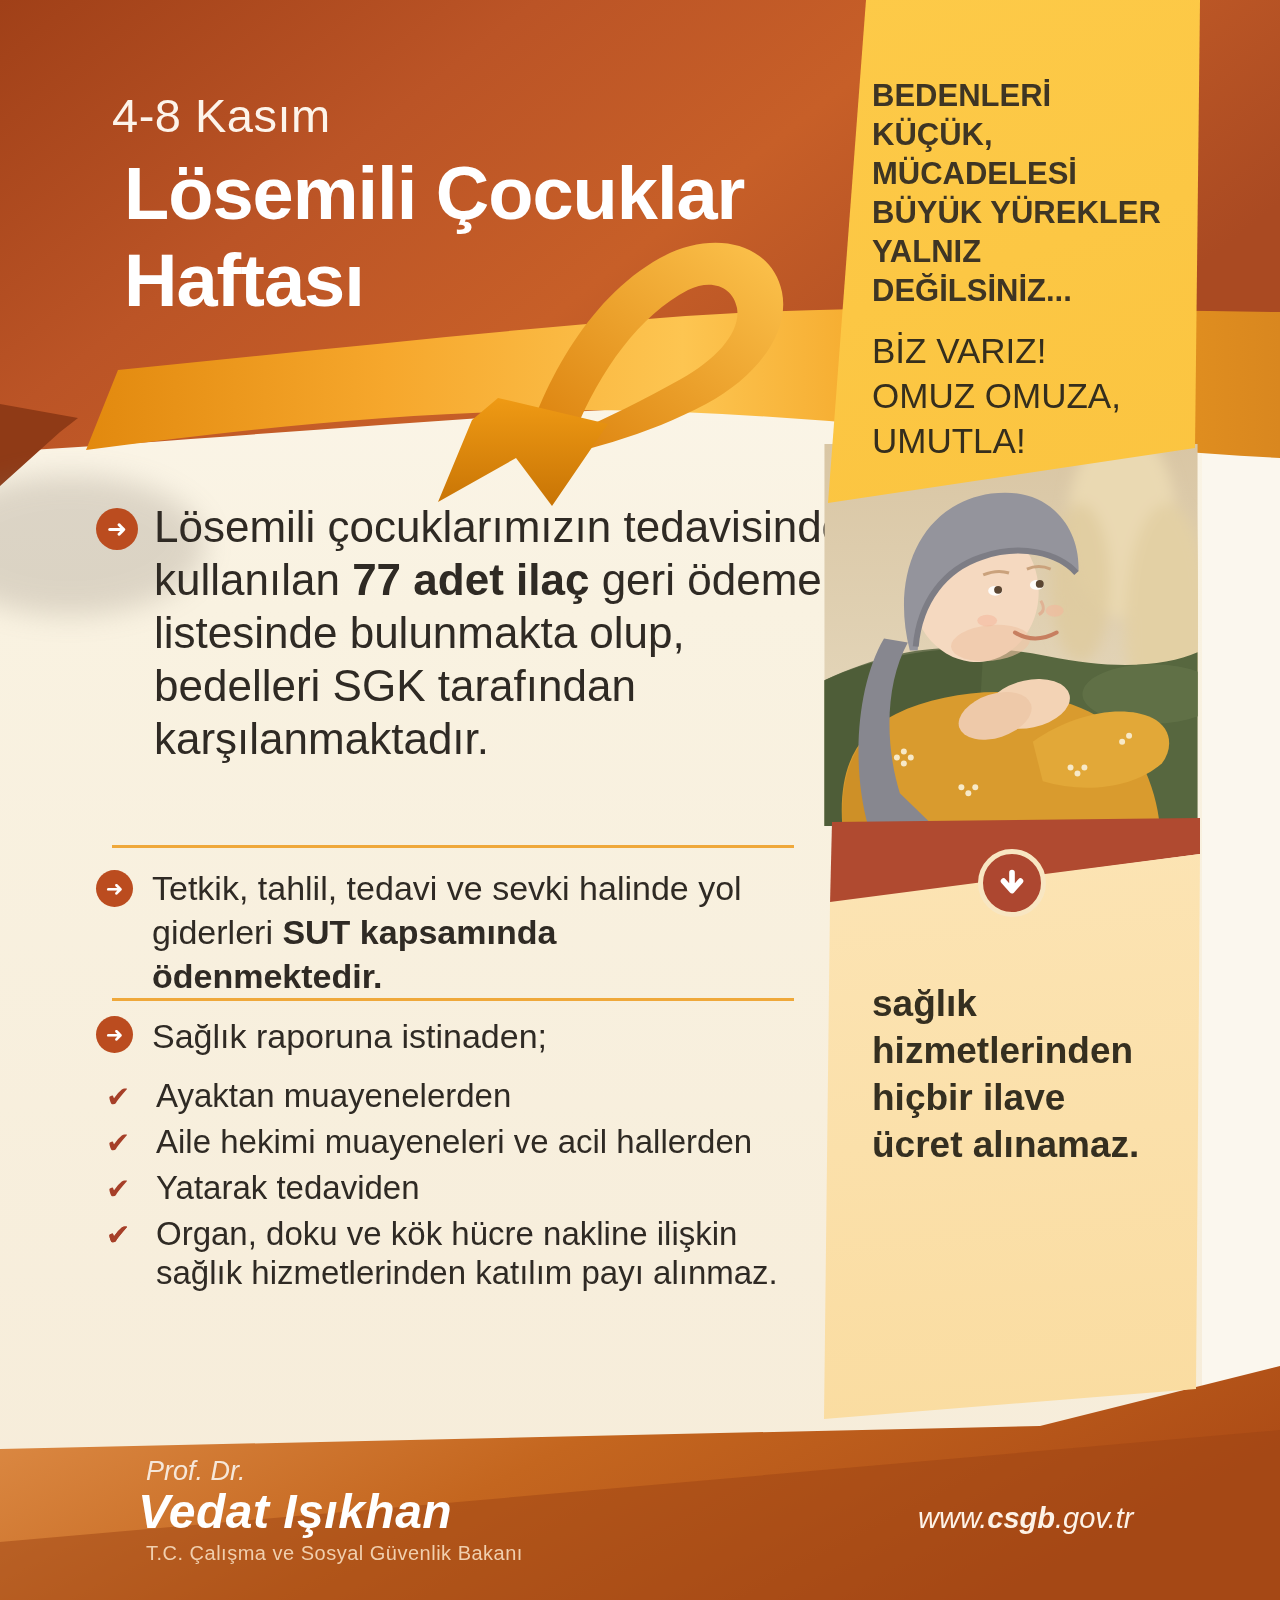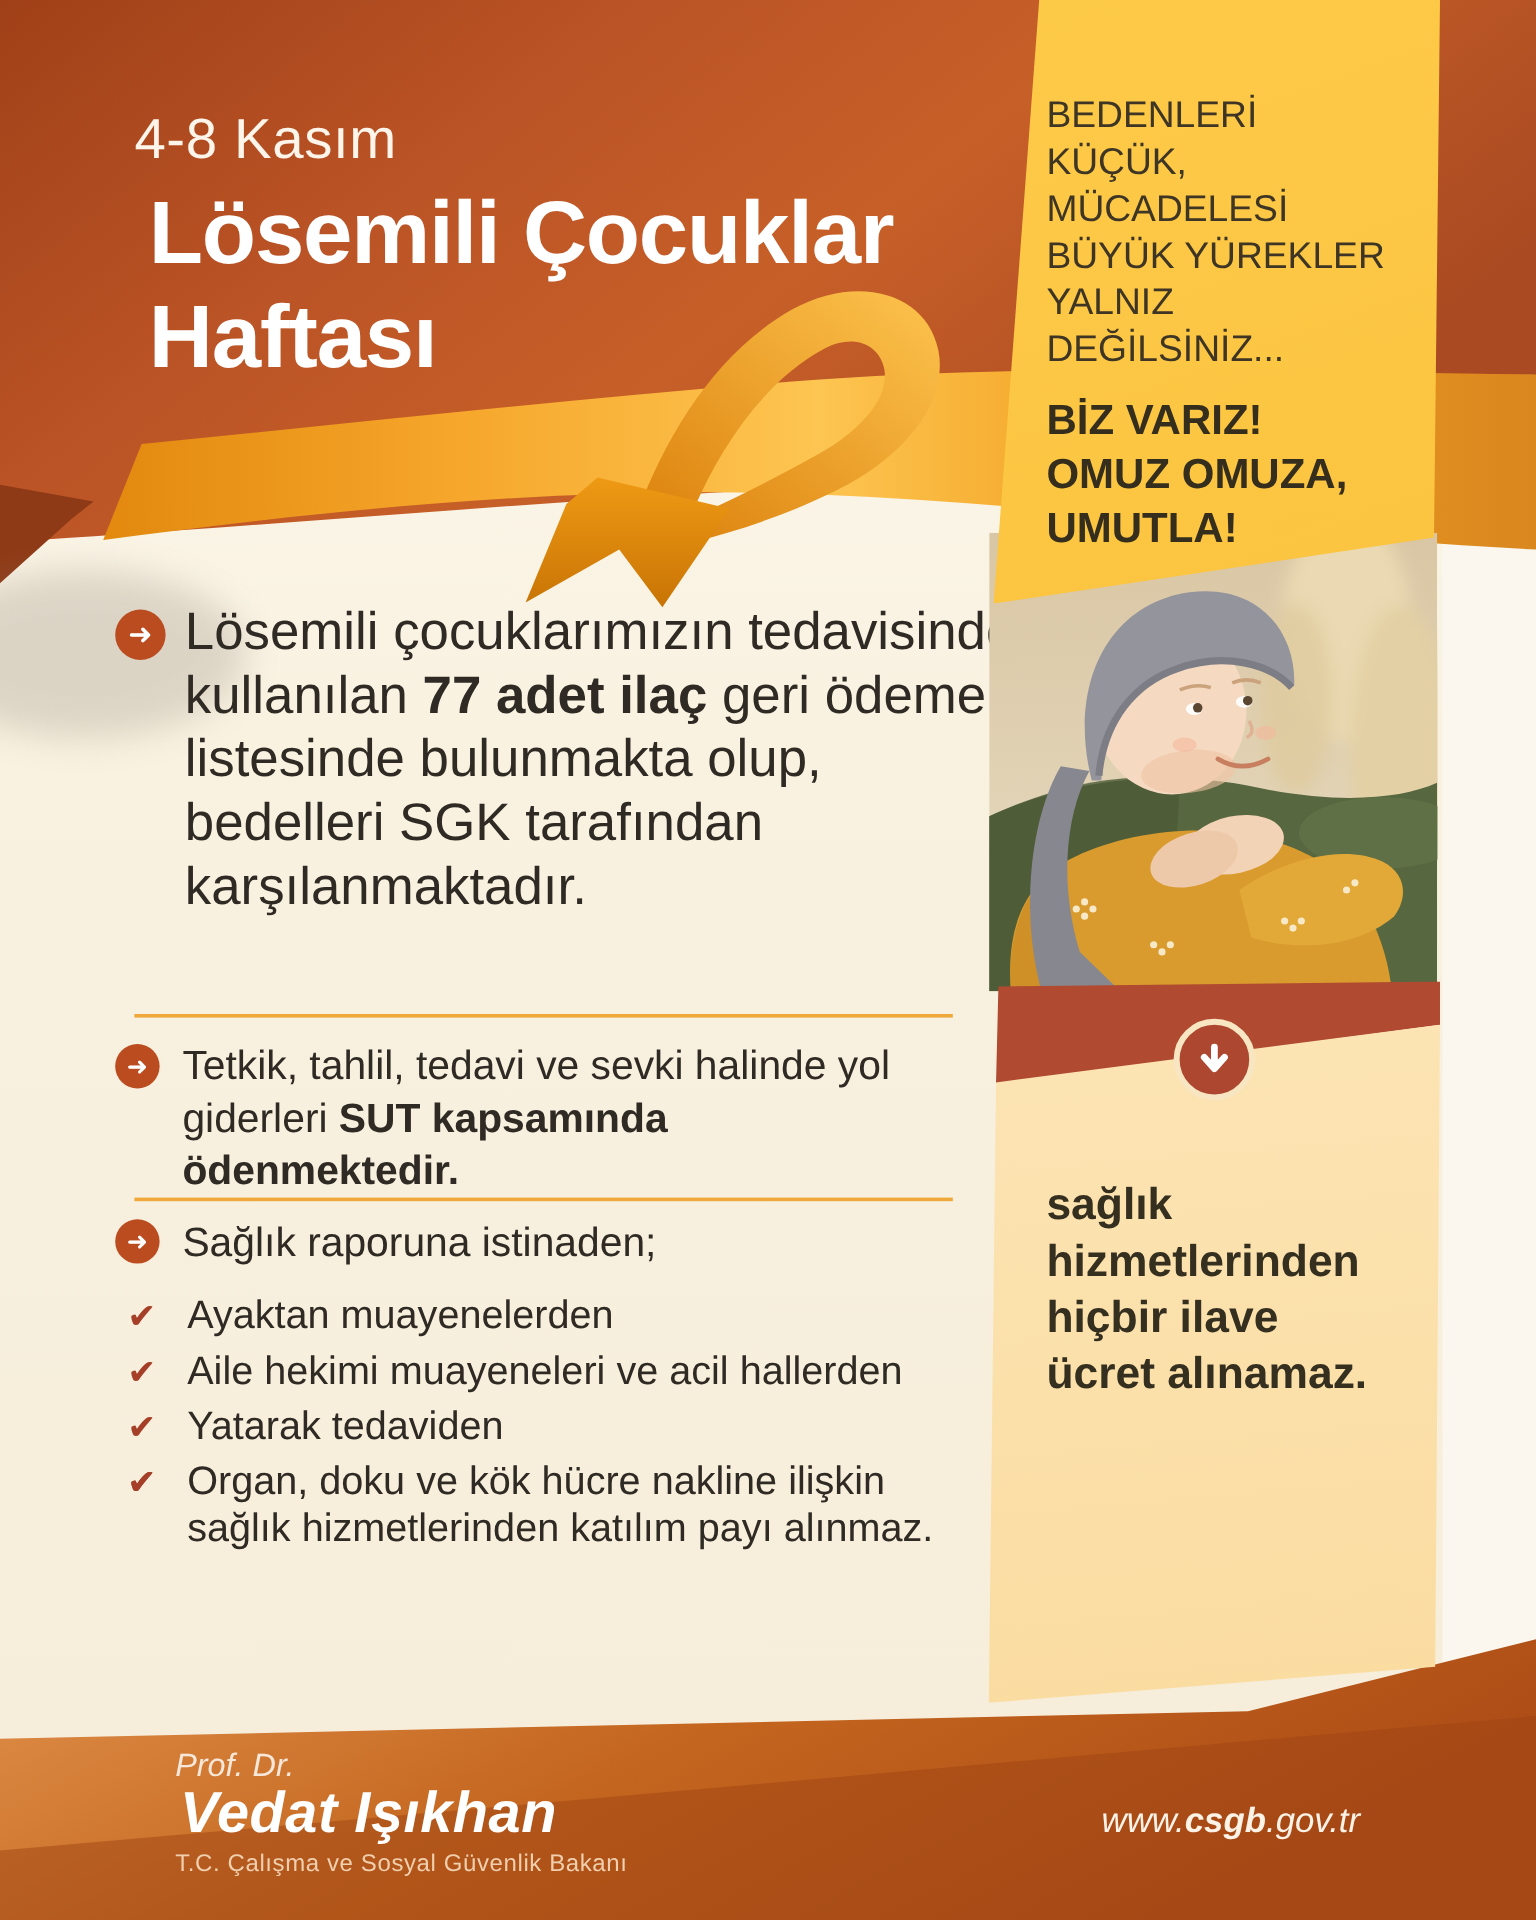--- a/index.html
+++ b/index.html
@@ -32,36 +32,36 @@
   .checklist .check{position:absolute;left:2px;top:2px;color:#a63f28;font-size:29px;font-weight:700;
                     font-family:"DejaVu Sans",sans-serif;}
   .bold{font-weight:700;}
   
   .photo{position:absolute;left:824px;top:444px;width:374px;height:382px;z-index:2;}
   .ybox{position:absolute;left:822px;top:0;width:378px;height:512px;z-index:3;
         background:linear-gradient(160deg,#fdca48 0%,#fbc440 100%);
         clip-path:polygon(44px 0,378px 0,373px 448px,6px 503px);
         padding:0;box-sizing:border-box;}
   .ybox-inner{padding:76px 20px 0 50px;}
-  .ybox .msg{font-size:31px;line-height:39px;font-weight:400;color:#3e3524;white-space:pre-line;}
-  .ybox .slogan{margin-top:18px;font-size:35px;line-height:45px;font-weight:700;color:#352e1d;white-space:pre-line;}
+  .ybox .msg{font-size:31px;line-height:39px;font-weight:700;color:#3e3524;white-space:pre-line;}
+  .ybox .slogan{margin-top:18px;font-size:35px;line-height:45px;font-weight:400;color:#352e1d;white-space:pre-line;}
   .redband{position:absolute;left:822px;top:816px;width:378px;height:92px;z-index:3;background:#b04a30;
            clip-path:polygon(10px 6px,378px 2px,378px 38px,8px 88px);}
   .peach{position:absolute;left:822px;top:848px;width:378px;height:576px;z-index:3;
          background:linear-gradient(175deg,#fce4b4 0%,#fadca0 100%);
          clip-path:polygon(8px 54px,378px 6px,374px 541px,2px 571px);box-sizing:border-box;}
   .peach-inner{padding:88px 22px 0 50px;}
   .peach .pmsg{font-size:36px;line-height:43px;color:#41392a;white-space:pre-line;}
   .peach .pbold{font-size:37px;line-height:47px;font-weight:700;color:#352f20;white-space:pre-line;margin-top:44px;}
   .circle-icon{position:absolute;left:978px;top:849px;width:68px;height:68px;border-radius:50%;
                background:#ad4730;border:5px solid #f8e6c2;box-sizing:border-box;z-index:4;
                display:flex;align-items:center;justify-content:center;}
   
   .f-hon{position:absolute;left:146px;top:1456px;font-size:27px;font-style:italic;color:#f6e7d9;z-index:3;}
-  .f-name{position:absolute;left:150px;top:1484px;font-size:48px;font-style:italic;font-weight:700;color:#ffffff;z-index:3;letter-spacing:.5px;}
+  .f-name{position:absolute;left:138px;top:1484px;font-size:48px;font-style:italic;font-weight:700;color:#ffffff;z-index:3;letter-spacing:.5px;}
   .f-role{position:absolute;left:146px;top:1542px;font-size:20px;color:#f0cfae;z-index:3;letter-spacing:.5px;}
   .f-web{position:absolute;left:918px;top:1502px;font-size:29px;font-style:italic;color:#fdf2e6;z-index:3;}
 </style>
 </head>
 <body>
 
 <div class="poster">
 
   <div class="right-strip"></div>
 

